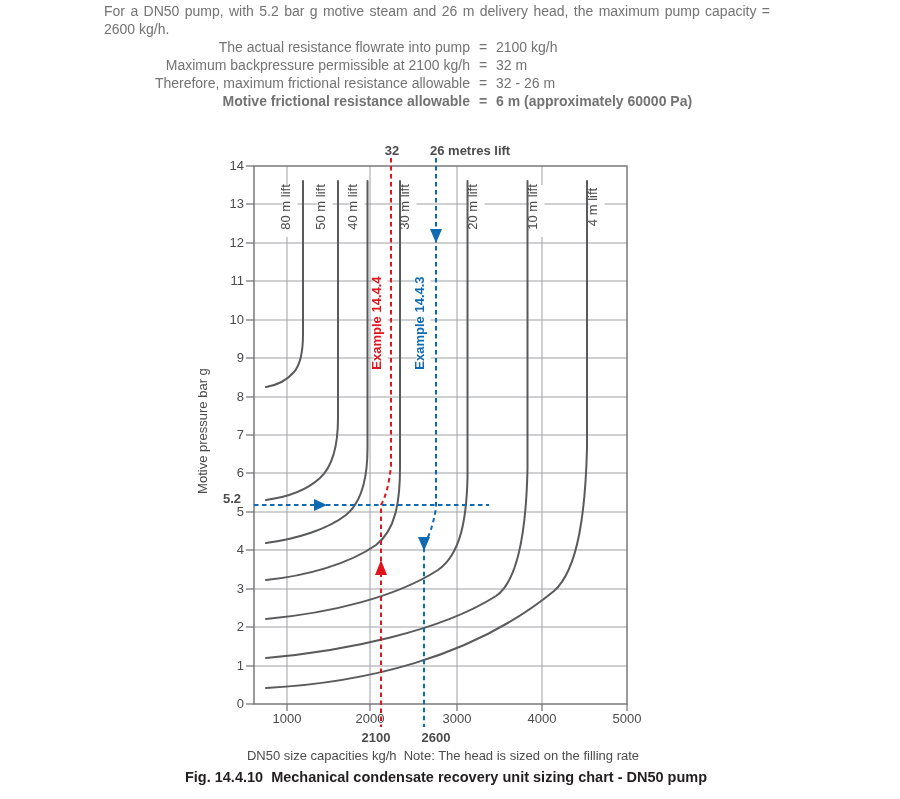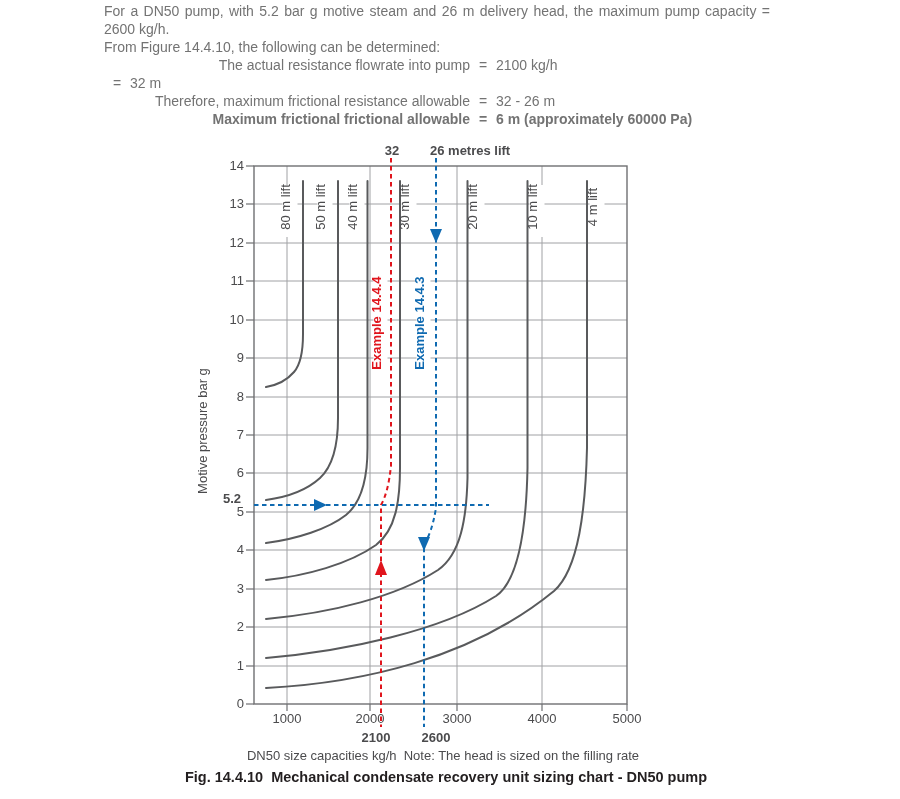--- a/index.html
+++ b/index.html
@@ -42,38 +42,38 @@
     text-align:center;font-size:14.5px;font-weight:bold;color:#231f20;white-space:pre;
   }
 </style>
 </head>
 <body>
 
 <div class="page">
 
   <div class="intro">
     <p class="para-justify">For a DN50 pump, with 5.2 bar g motive steam and 26 m delivery head, the maximum pump capacity = 2600 kg/h.</p>
-    <p>From Figure 14.4.10, the following can be determined:</p>
 
     <div class="eq-row">
       <span class="eq-label">The actual resistance flowrate into pump</span>
       <span class="eq-sign">=</span>
       <span class="eq-value">2100 kg/h</span>
     </div>
     <div class="eq-row">
+      <span class="eq-label">Maximum backpressure permissible at 2100 kg/h</span>
       <span class="eq-sign">=</span>
       <span class="eq-value">32 m</span>
     </div>
     <div class="eq-row">
       <span class="eq-label">Therefore, maximum frictional resistance allowable</span>
       <span class="eq-sign">=</span>
       <span class="eq-value">32 - 26 m</span>
     </div>
     <div class="eq-row eq-bold">
-      <span class="eq-label">Maximum frictional frictional allowable</span>
+      <span class="eq-label">Motive frictional resistance allowable</span>
       <span class="eq-sign">=</span>
       <span class="eq-value">6 m (approximately 60000 Pa)</span>
     </div>
   </div>
 
   <svg class="chart-svg" width="900" height="608" viewBox="0 140 900 608">
 
     <g stroke="#a0a1a4" stroke-width="1">
       <line x1="254" y1="666" x2="627" y2="666"></line>
       <line x1="254" y1="627" x2="627" y2="627"></line>

